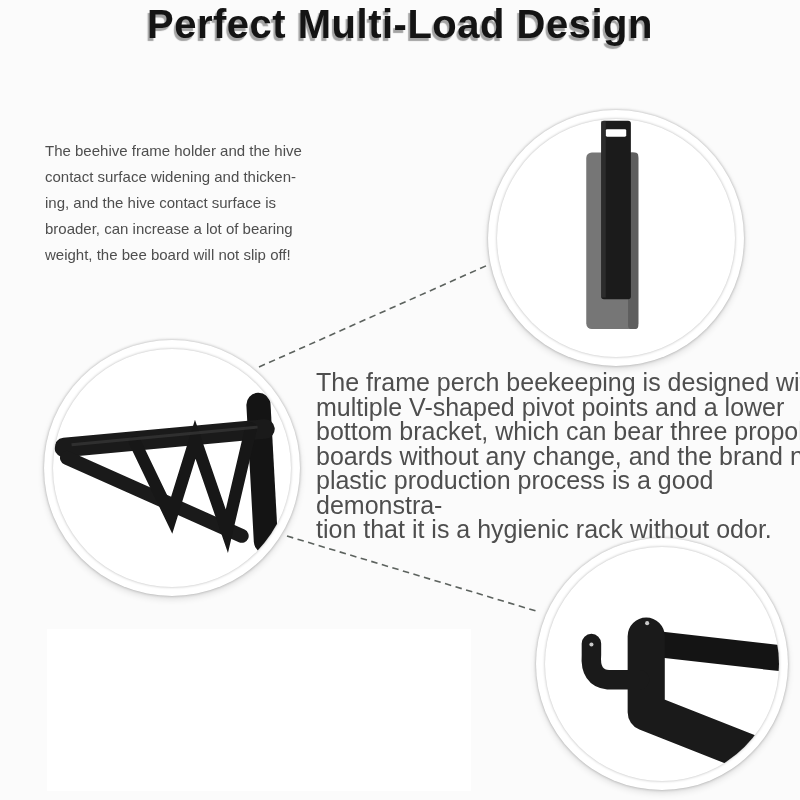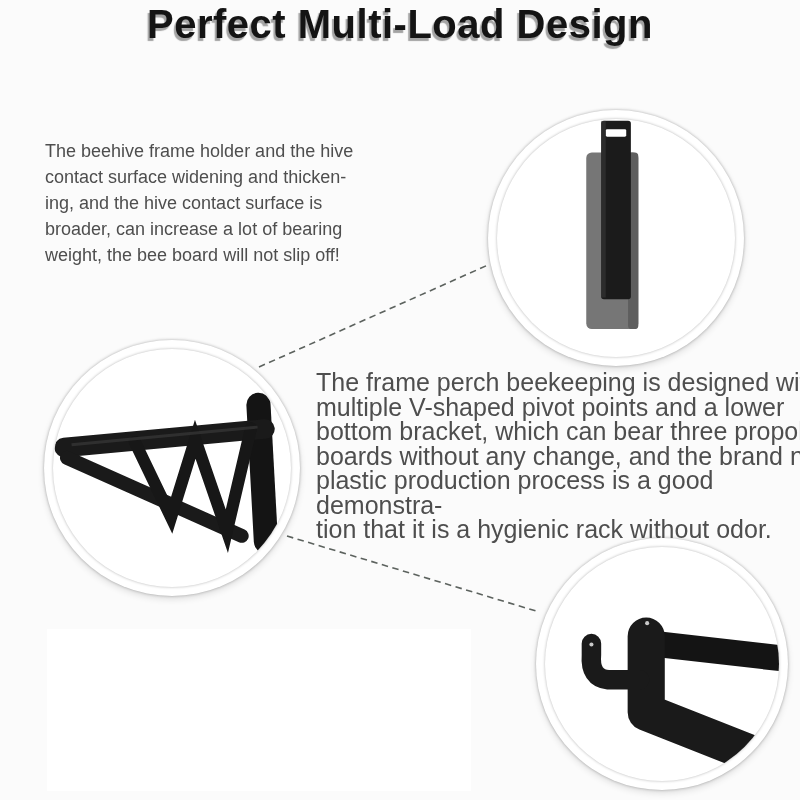--- a/index.html
+++ b/index.html
@@ -24,21 +24,21 @@
     color:#141414;
     text-shadow:-2px 3px 1px rgba(0,0,0,0.35);
     margin:0;
   }
   .para{
     position:absolute;
     white-space:pre-line;
     color:#4e4e4e;
     z-index:3;
   }
-  .para-1{left:45px;top:138px;font-size:18px;line-height:26px;}
+  .para-1{left:45px;top:138px;font-size:15px;line-height:26px;}
   .para-2{left:316px;top:370px;font-size:25px;line-height:24.5px;}
   .para-3{left:55px;top:634px;font-size:21px;line-height:26px;}
   .text-panel{
     position:absolute;
     left:47px;top:629px;width:424px;height:162px;
     background:#ffffff;
     z-index:2;
   }
   .leader-lines{
     position:absolute;left:0;top:0;z-index:1;

